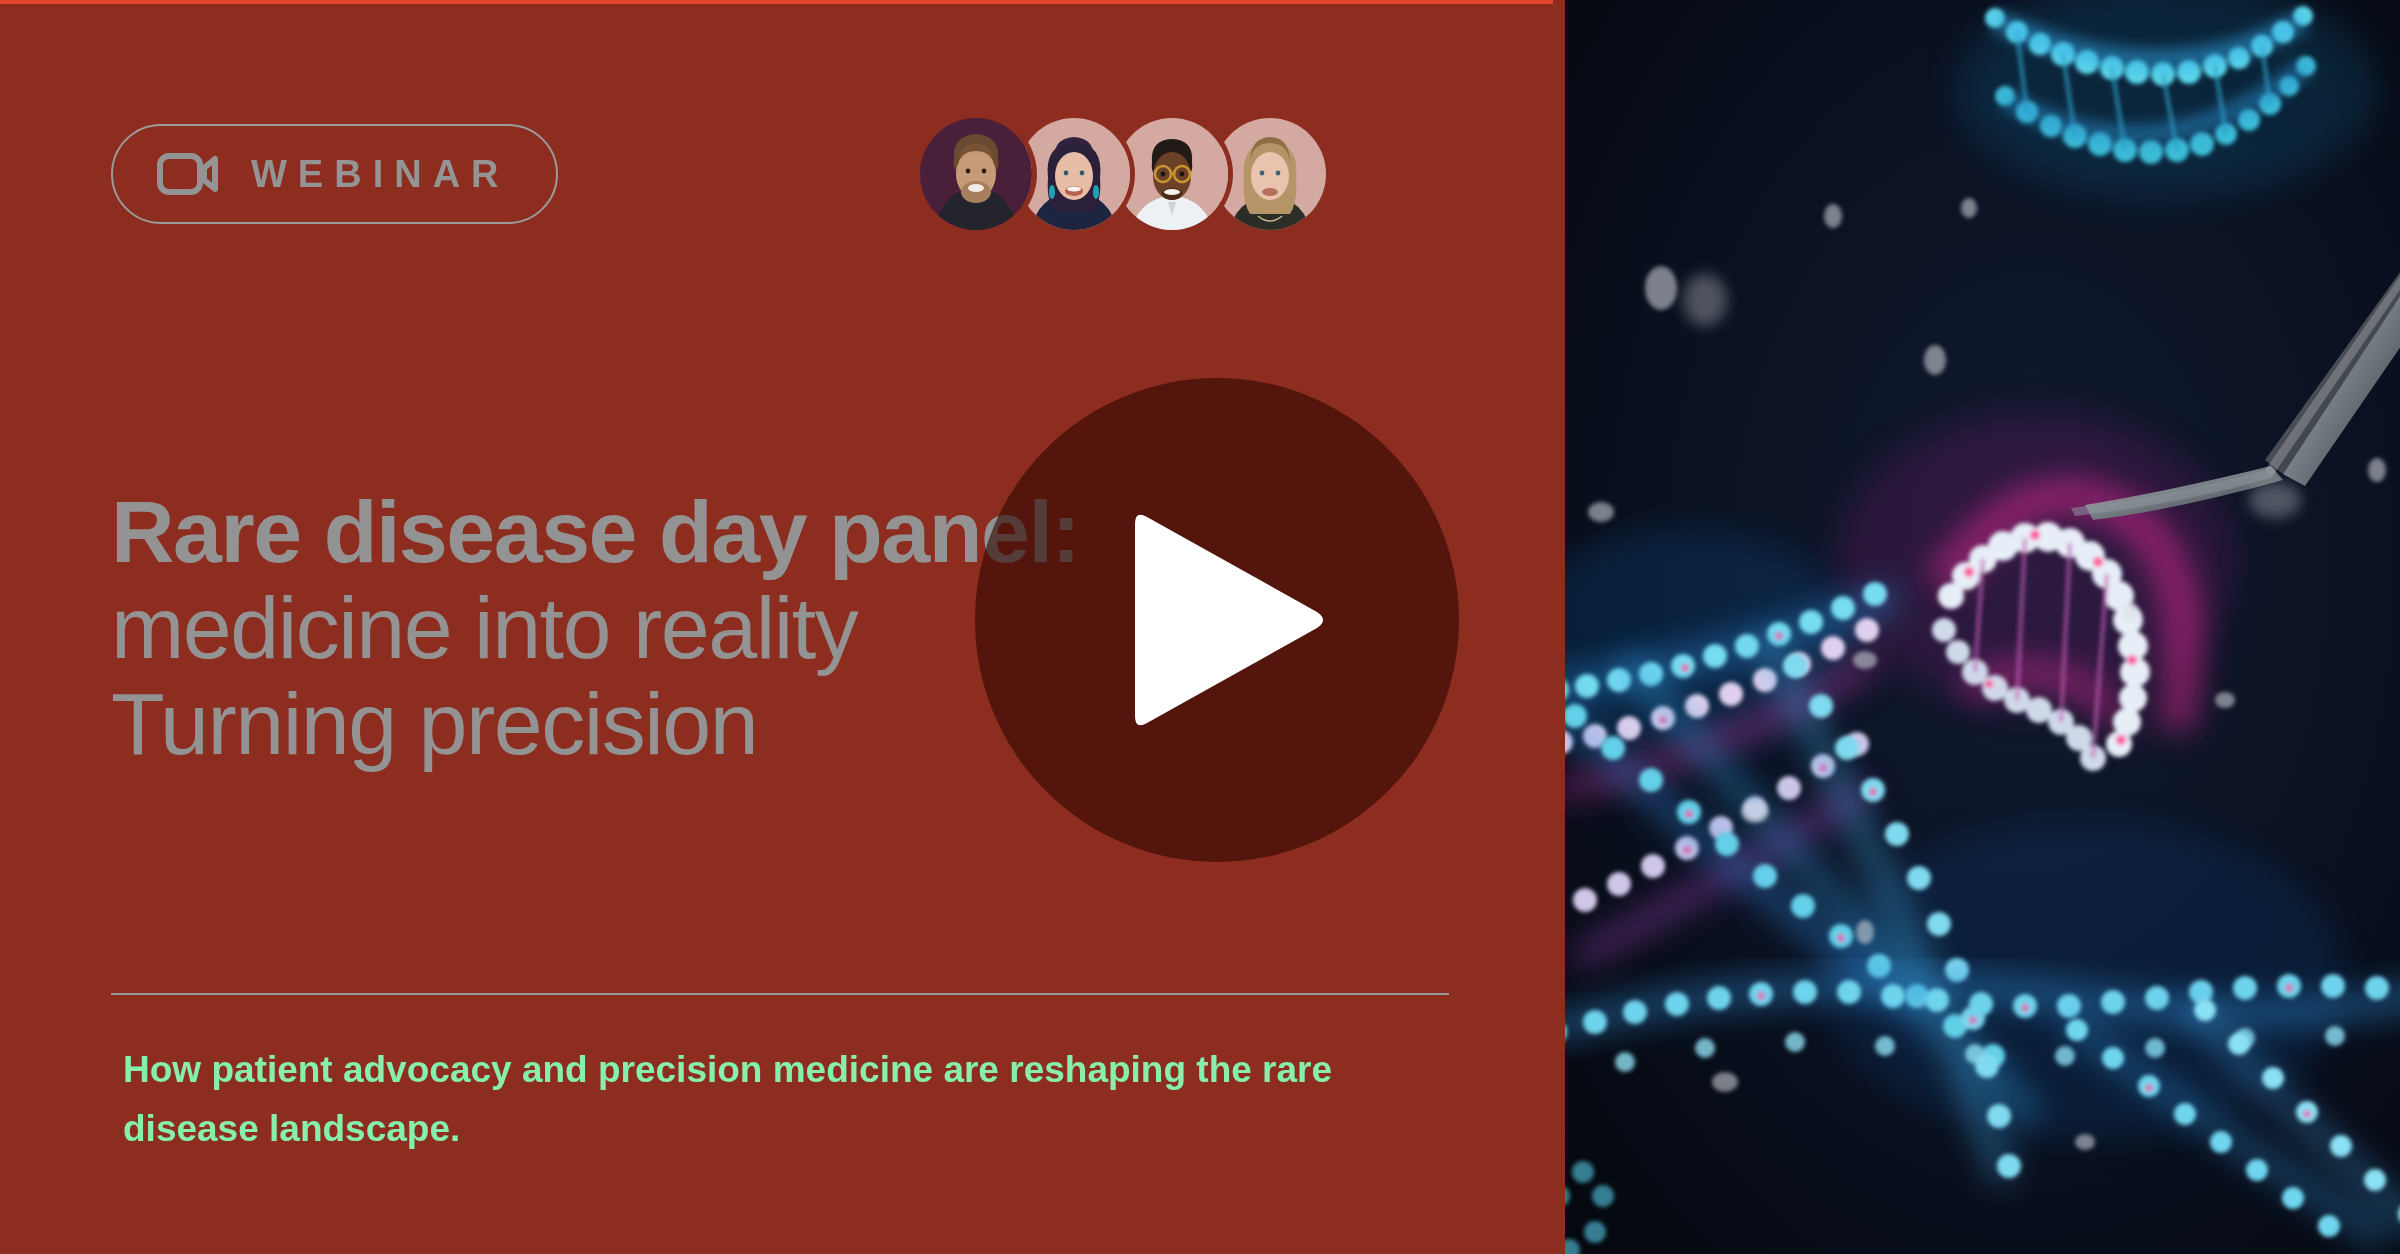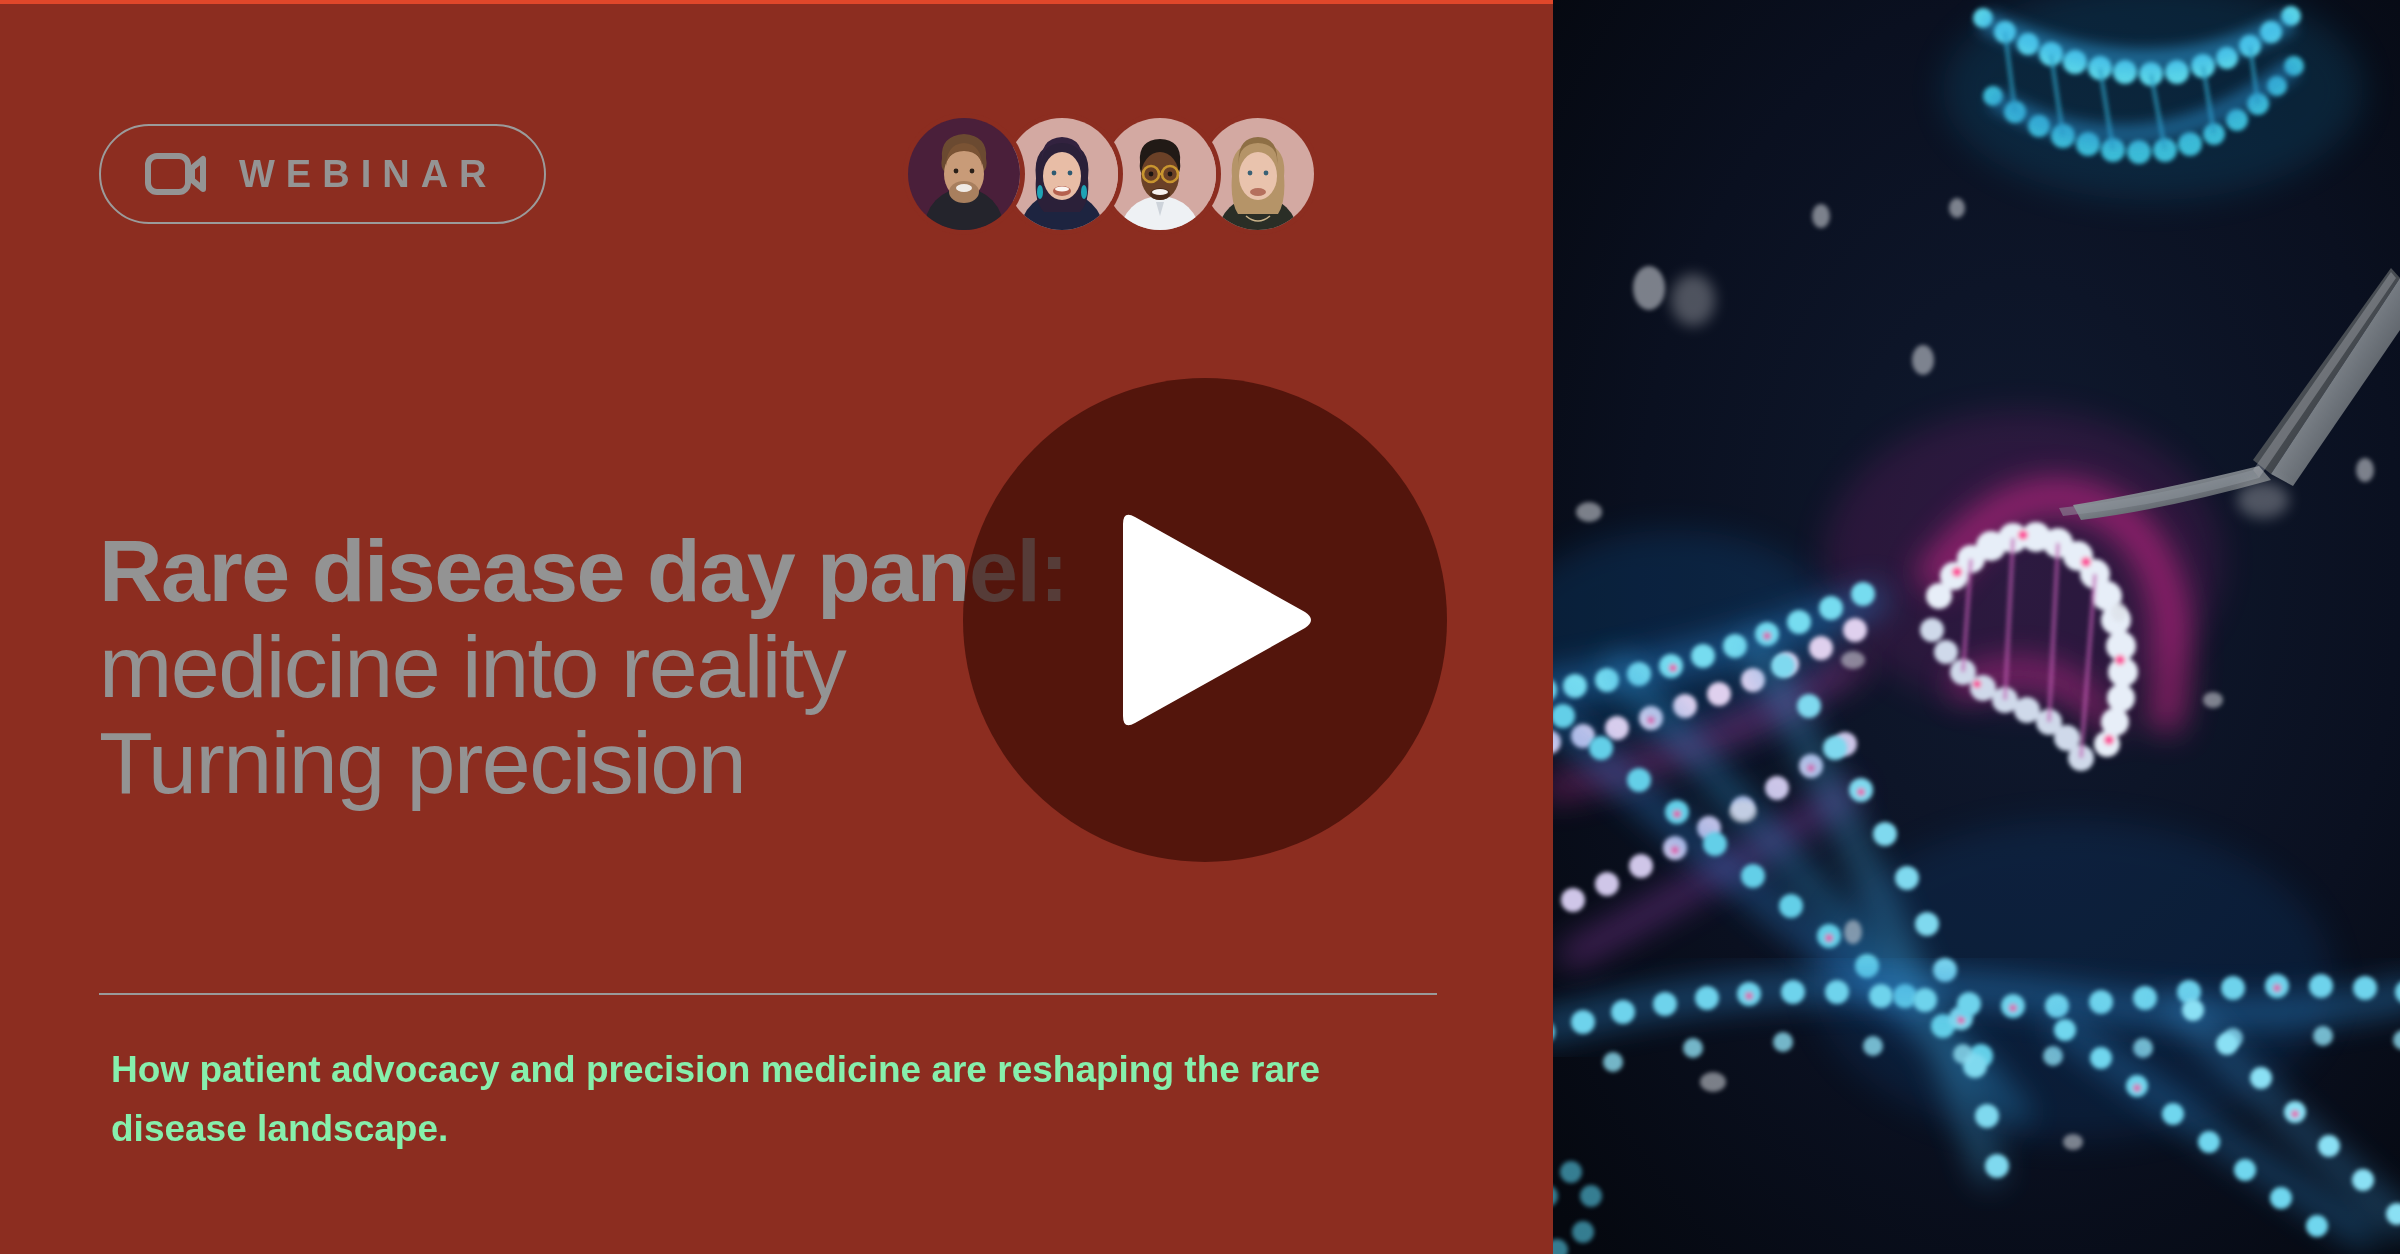--- a/index.html
+++ b/index.html
@@ -8,20 +8,21 @@
     width:2400px; height:1254px;
     background:#0a0f1c; overflow:hidden;
     font-family:"Liberation Sans", sans-serif;
   }
 
   .card {
     position:relative;
     width:2400px; height:1254px;
     display:flex;
     background:#8C2D20;
+    padding-left:12px;
   }
 
   
   .top-strip {
     position:absolute; left:0; top:0;
     width:1553px; height:4px;
     background:#E0472A;
     z-index:6;
   }
 
@@ -70,21 +71,21 @@
   .avatar + .avatar { margin-left:-14px; }
   .avatar:nth-child(1) { z-index:4; }
   .avatar:nth-child(2) { z-index:3; }
   .avatar:nth-child(3) { z-index:2; }
   .avatar:nth-child(4) { z-index:1; }
   .avatar svg { display:block; width:100%; height:100%; }
 
   
   .headline {
     position:absolute;
-    left:99px; top:523px;
+    left:99px; top:484px;
     width:1340px;
   }
   .headline-line {
     color:#939393;
     font-size:88px;
     line-height:1.09;
     letter-spacing:-1.5px;
     white-space:nowrap;
   }
   .headline-line.bold { font-weight:700; }

